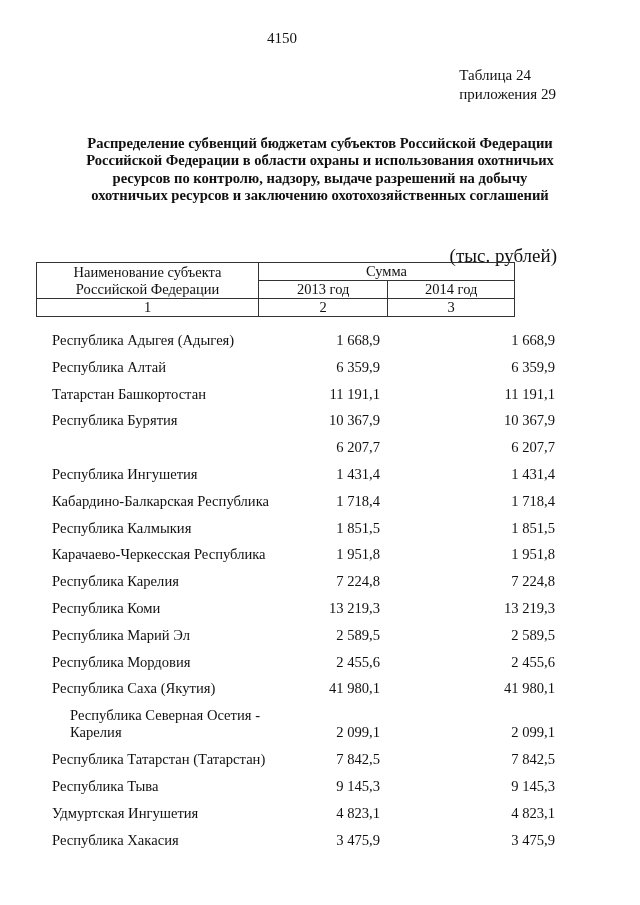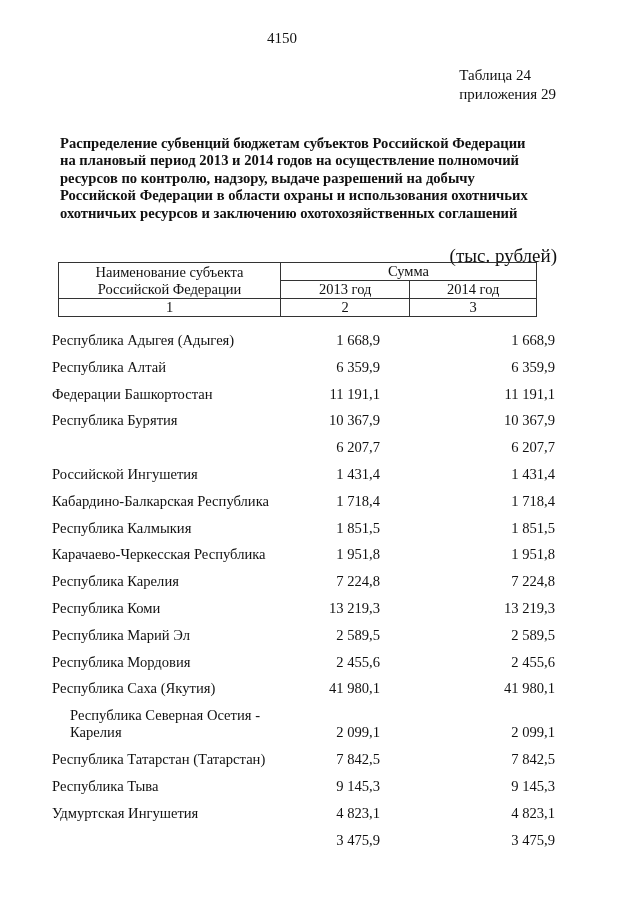--- a/index.html
+++ b/index.html
@@ -11,27 +11,27 @@
     .page-number {
       position: absolute; top: 30px; left: 0; width: 564px;
       text-align: center; font-size: 15px;
     }
     .table-ref {
       position: absolute; top: 66px; right: 84px;
       text-align: left; font-size: 15px; line-height: 19px;
     }
     .title {
       position: absolute; top: 135px; left: 60px; width: 520px;
-      font-weight: bold; font-size: 14.6px; line-height: 17.4px;
+      text-align: center; font-weight: bold; font-size: 14.6px; line-height: 17.4px;
     }
     .units {
       position: absolute; top: 245px; right: 83px; font-size: 19px;
     }
     table.header-table {
-      position: absolute; top: 262px; left: 58px; width: 479px;
+      position: absolute; top: 262px; left: 36px; width: 479px;
       border-collapse: collapse; font-size: 14.5px;
     }
     table.header-table td {
       border: 1px solid #333333; text-align: center; padding: 0; line-height: 17px;
     }
     .rows { position: absolute; top: 332px; left: 0; width: 640px; }
     .row { position: relative; height: 26.8px; font-size: 14.6px; }
     .row .name { position: absolute; left: 52px; top: 0; width: 240px; line-height: 17px; }
     .row .v2013 { position: absolute; right: 260px; top: 0; text-align: right; }
     .row .v2014 { position: absolute; right: 85px; top: 0; text-align: right; }
@@ -44,23 +44,22 @@
 
 <div class="page-number">4150</div>
 
 <div class="table-ref">
   <div>Таблица 24</div>
   <div>приложения 29</div>
 </div>
 
 <div class="title">
   <div>Распределение субвенций  бюджетам субъектов Российской Федерации</div>
-  <div>на плановый период 2013 и 2014 годов на осуществление полномочий</div>
+  <div>Российской Федерации в области охраны и использования охотничьих</div>
   <div>ресурсов по контролю, надзору, выдаче разрешений на добычу</div>
-  <div>Российской Федерации в области охраны и использования охотничьих</div>
   <div>охотничьих ресурсов и заключению охотохозяйственных соглашений</div>
 </div>
 
 <div class="units">(тыс. рублей)</div>
 
 <table class="header-table">
   <colgroup>
     <col style="width:236px">
     <col style="width:140px">
     <col style="width:137px">
@@ -90,35 +89,35 @@
       <div class="name">Республика Адыгея (Адыгея)</div>
       <div class="v2013">1 668,9</div>
       <div class="v2014">1 668,9</div>
     </div>
     <div class="row">
       <div class="name">Республика Алтай</div>
       <div class="v2013">6 359,9</div>
       <div class="v2014">6 359,9</div>
     </div>
     <div class="row">
-      <div class="name">Федерации Башкортостан</div>
+      <div class="name">Татарстан Башкортостан</div>
       <div class="v2013">11 191,1</div>
       <div class="v2014">11 191,1</div>
     </div>
     <div class="row">
       <div class="name">Республика Бурятия</div>
       <div class="v2013">10 367,9</div>
       <div class="v2014">10 367,9</div>
     </div>
     <div class="row">
       <div class="v2013">6 207,7</div>
       <div class="v2014">6 207,7</div>
     </div>
     <div class="row">
-      <div class="name">Российской Ингушетия</div>
+      <div class="name">Республика Ингушетия</div>
       <div class="v2013">1 431,4</div>
       <div class="v2014">1 431,4</div>
     </div>
     <div class="row">
       <div class="name">Кабардино-Балкарская Республика</div>
       <div class="v2013">1 718,4</div>
       <div class="v2014">1 718,4</div>
     </div>
     <div class="row">
       <div class="name">Республика Калмыкия</div>
@@ -172,16 +171,17 @@
       <div class="name">Республика Тыва</div>
       <div class="v2013">9 145,3</div>
       <div class="v2014">9 145,3</div>
     </div>
     <div class="row">
       <div class="name">Удмуртская Ингушетия</div>
       <div class="v2013">4 823,1</div>
       <div class="v2014">4 823,1</div>
     </div>
     <div class="row">
+      <div class="name">Республика Хакасия</div>
       <div class="v2013">3 475,9</div>
       <div class="v2014">3 475,9</div>
     </div>
   </div>
 
 </body></html>

